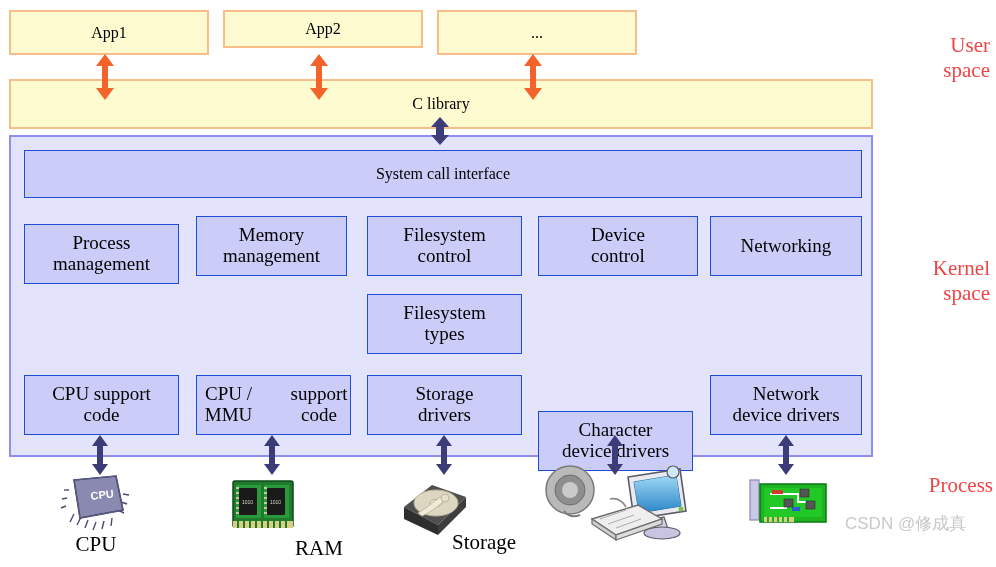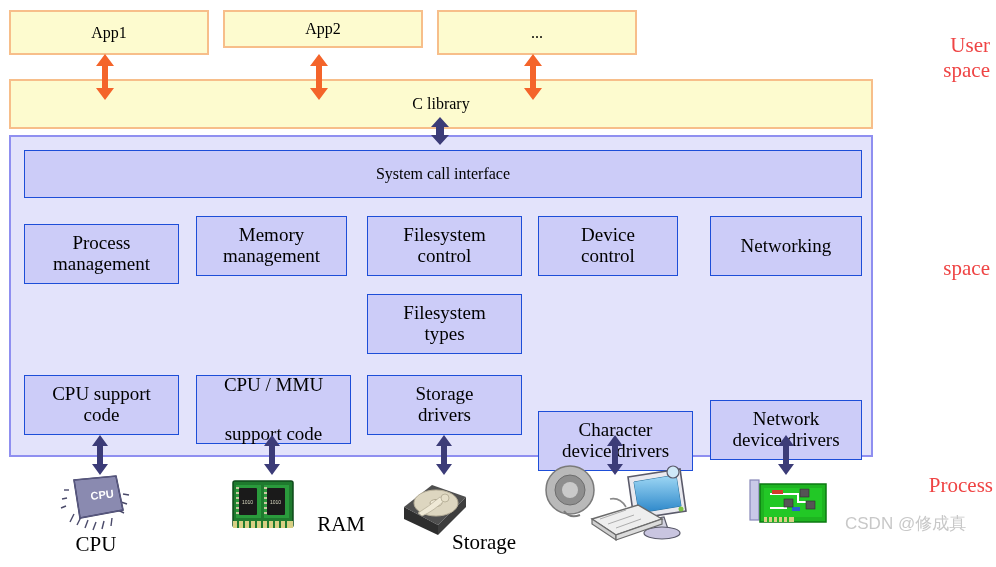--- a/index.html
+++ b/index.html
@@ -124,50 +124,50 @@
     <span class="lbl-2">management</span>
   </div>
   <div class="box kernel-box" style="left:196px; top:216px; width:151px; height:60px; flex-direction:column;">
     <span class="lbl-2">Memory</span>
     <span class="lbl-2">management</span>
   </div>
   <div class="box kernel-box" style="left:367px; top:216px; width:155px; height:60px; flex-direction:column;">
     <span class="lbl-2">Filesystem</span>
     <span class="lbl-2">control</span>
   </div>
-  <div class="box kernel-box" style="left:538px; top:216px; width:140px; height:60px; flex-direction:column;">
+  <div class="box kernel-box" style="left:538px; top:216px; width:160px; height:60px; flex-direction:column;">
     <span class="lbl-2">Device</span>
     <span class="lbl-2">control</span>
   </div>
   <div class="box kernel-box" style="left:710px; top:216px; width:152px; height:60px; flex-direction:column;">
     <span class="lbl-2">Networking</span>
   </div>
 
   <div class="box kernel-box" style="left:367px; top:294px; width:155px; height:60px; flex-direction:column;">
     <span class="lbl-2">Filesystem</span>
     <span class="lbl-2">types</span>
   </div>
 
   <div class="box kernel-box" style="left:24px; top:375px; width:155px; height:60px; flex-direction:column;text-align:right;">
     <span class="lbl-2">CPU support</span>
     <span class="lbl-2">code</span>
   </div>
-  <div class="box kernel-box" style="left:196px; top:375px; width:155px; height:69px; flex-direction:column;gap:28px;">
+  <div class="box kernel-box" style="left:196px; top:375px; width:155px; height:60px; flex-direction:row;gap:28px;">
     <span class="lbl-2">CPU / MMU</span>
     <span class="lbl-2">support code</span>
   </div>
   <div class="box kernel-box" style="left:367px; top:375px; width:155px; height:60px; flex-direction:column;">
     <span class="lbl-2">Storage</span>
     <span class="lbl-2">drivers</span>
   </div>
   <div class="box kernel-box" style="left:538px; top:375px; width:155px; height:60px; flex-direction:column;margin-top:36px;">
     <span class="lbl-2">Character</span>
     <span class="lbl-2">device drivers</span>
   </div>
-  <div class="box kernel-box" style="left:710px; top:375px; width:152px; height:60px; flex-direction:column;margin-top:25px;">
+  <div class="box kernel-box" style="left:710px; top:375px; width:152px; height:60px; flex-direction:column;">
     <span class="lbl-2">Network</span>
     <span class="lbl-2">device drivers</span>
   </div>
 
   <svg class="arrow" style="left:428px; top:116px;" width="24" height="30" viewBox="0 0 24 30">
     <path d="M12 1 L21 11 L16 11 L16 19 L21 19 L12 29 L3 19 L8 19 L8 11 L3 11 Z" fill="#3c3c78"></path>
   </svg>
 
   <svg class="arrow" style="left:89px; top:434px;" width="22" height="42" viewBox="0 0 22 42">
     <path d="M11 1 L19 12 L14 12 L14 30 L19 30 L11 41 L3 30 L8 30 L8 12 L3 12 Z" fill="#3c3c78"></path>
@@ -305,29 +305,30 @@
     <g fill="#1eb421">
       <rect x="19" y="41" width="2" height="5"></rect>
         <rect x="24" y="41" width="2" height="5"></rect>
       <rect x="29" y="41" width="2" height="5"></rect>
         <rect x="34" y="41" width="2" height="5"></rect>
       <rect x="39" y="41" width="2" height="5"></rect>
     </g>
   </svg>
 
   <div class="hw-caption" style="left:50px; top:532px; width:92px;">CPU</div>
-  <div class="hw-caption" style="left:295px; top:512px; width:70px; text-align:right;">RAM</div>
+  <div class="hw-caption" style="left:295px; top:536px; width:70px; text-align:left;">RAM</div>
   <div class="hw-caption" style="left:452px; top:530px; width:100px; text-align:left;">Storage</div>
 
   <div class="side-label" style="left:880px; top:33px; width:110px;">
     <div>User</div>
     <div>space</div>
   </div>
 
   <div class="side-label" style="left:880px; top:256px; width:110px;">
+    <div>Kernel</div>
     <div>space</div>
   </div>
 
   <div class="side-label" style="left:875px; top:473px; width:118px;">
     <div>Process</div>
   </div>
 
   <div class="watermark" style="left:845px; top:512px;">CSDN @修成真</div>
 
 </div>

